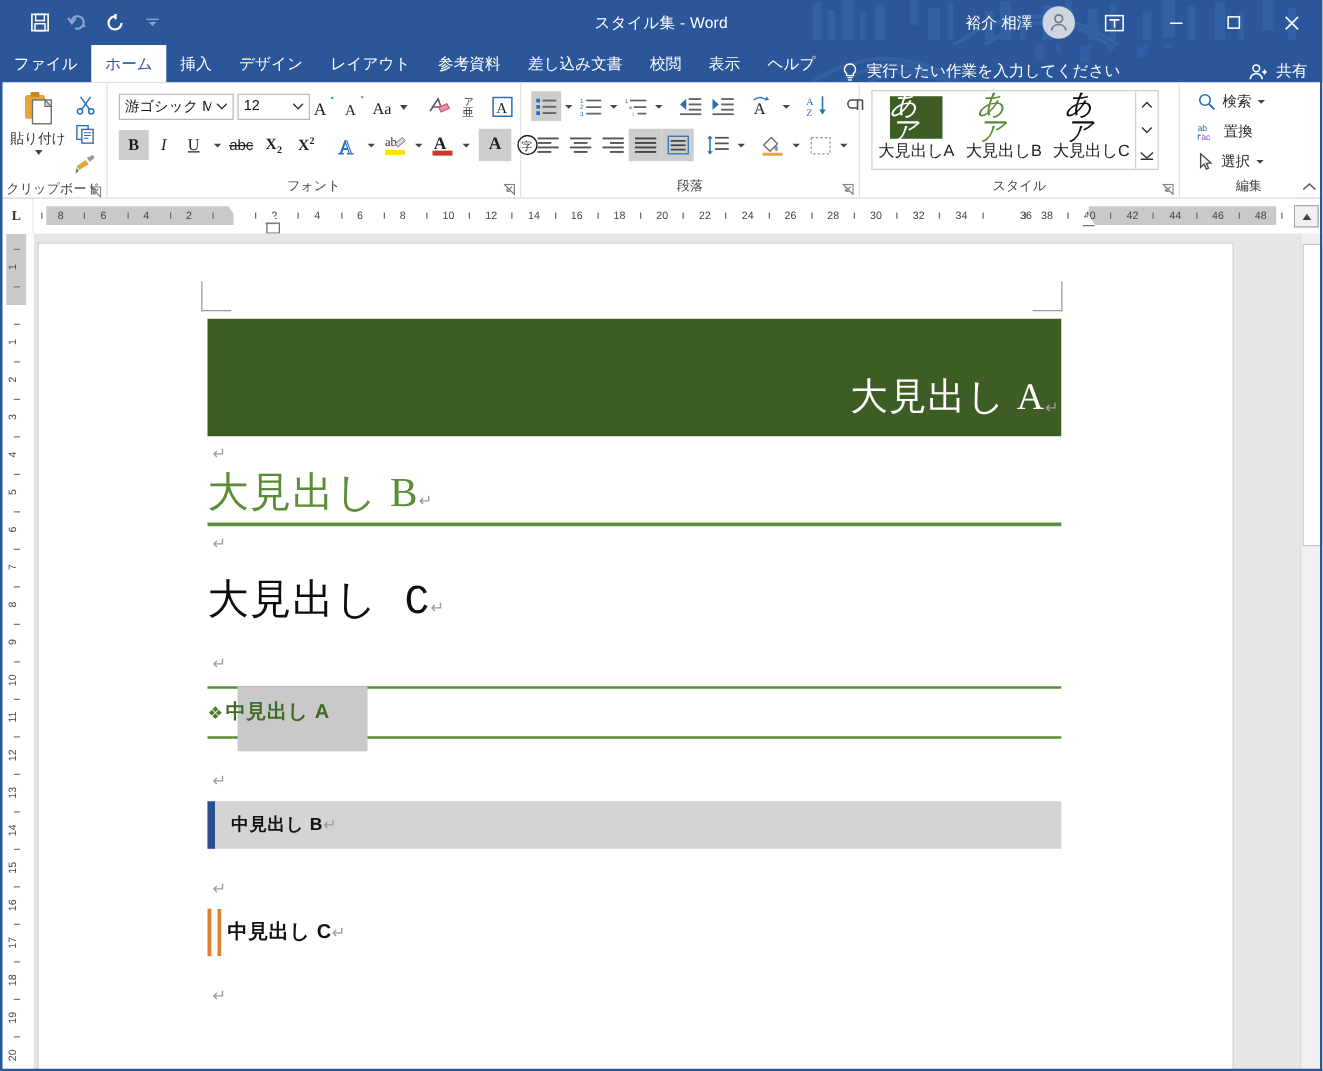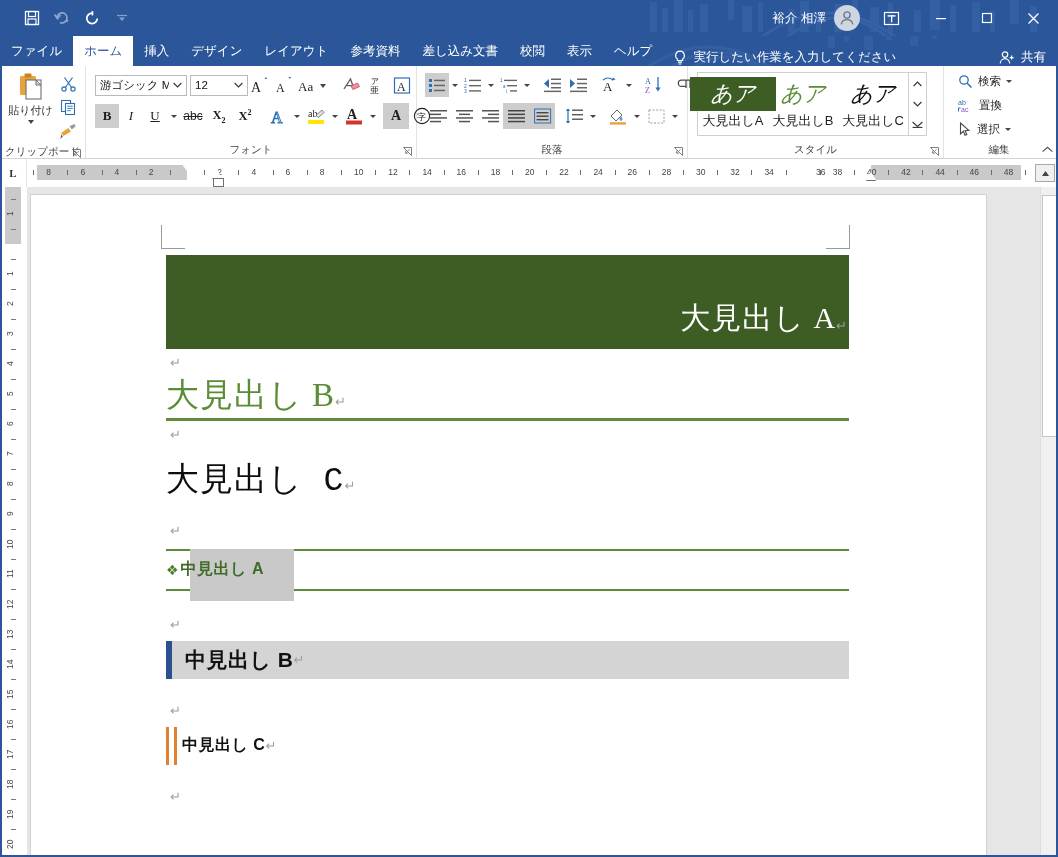--- a/index.html
+++ b/index.html
@@ -129,21 +129,21 @@
   
   .gallery{
     display:flex;border:1px solid #cfcfcf;background:#fff;height:62px;
     margin-top:2px;
   }
   .sty{
     width:70px;display:flex;flex-direction:column;align-items:center;justify-content:flex-start;
     padding-top:4px;cursor:default;
   }
   .sty .thumb{
-    width:86px;height:34px;display:flex;align-items:center;justify-content:center;
+    width:42px;height:34px;display:flex;align-items:center;justify-content:center;
     font-family:"Liberation Serif","DejaVu Serif",serif;font-size:22px;
     font-style:italic;line-height:1;
   }
   .sty .nm{font-size:13px;color:#222;margin-top:1px;}
   .gal-scroll{
     width:17px;display:flex;flex-direction:column;justify-content:space-between;
     border-left:1px solid #cfcfcf;padding:1px 0;
   }
   .gal-scroll div{
     flex:1;display:flex;align-items:center;justify-content:center;font-size:8px;color:#333;
@@ -247,21 +247,21 @@
   .h2a .t{
     position:relative;z-index:2;color:#3f6b26;font-weight:bold;font-size:16px;
     font-family:"Liberation Sans","DejaVu Sans",sans-serif;letter-spacing:.5px;
   }
   
   .h2b{
     height:38px;background:#d4d4d4;border-left:6px solid #2c4f8f;
     display:flex;align-items:center;padding-left:13px;box-sizing:border-box;
   }
   .h2b .t{
-    color:#111;font-weight:bold;font-size:21px;letter-spacing:.5px;
+    color:#111;font-weight:bold;font-size:14px;letter-spacing:.5px;
     font-family:"Liberation Sans","DejaVu Sans",sans-serif;
   }
   
   .h2c{
     height:38px;display:flex;align-items:center;padding-left:13px;box-sizing:border-box;
     border-left:3px solid #e08033;box-shadow:inset 5px 0 0 #ffffff, inset 8px 0 0 #e08033;
   }
   .h2c .t{
     color:#111;font-weight:bold;font-size:16px;letter-spacing:.5px;
     font-family:"Liberation Sans","DejaVu Sans",sans-serif;
@@ -340,20 +340,21 @@
         </svg>
       </div>
       <div class="qat-btn dim">
         <svg width="14" height="14" viewBox="0 0 14 14">
           <path d="M2 4.5 L12 4.5" stroke="#d7dfee" stroke-width="1.2" fill="none"></path>
           <path d="M4 6.5 L7 10 L10 6.5" fill="#d7dfee"></path>
         </svg>
       </div>
     </div>
 
+    <div class="title-text">スタイル集  -  Word</div>
 
     <div class="title-right">
       <div class="user-name">裕介 相澤</div>
       <div class="avatar">
         <svg width="18" height="18" viewBox="0 0 18 18">
           <circle cx="9" cy="6" r="3.1" fill="none" stroke="#6b7688" stroke-width="1.3"></circle>
           <path d="M3.2 15.4 a5.9 5.9 0 0 1 11.6 0" fill="none" stroke="#6b7688" stroke-width="1.3"></path>
         </svg>
       </div>
       <div class="ribbon-display">

